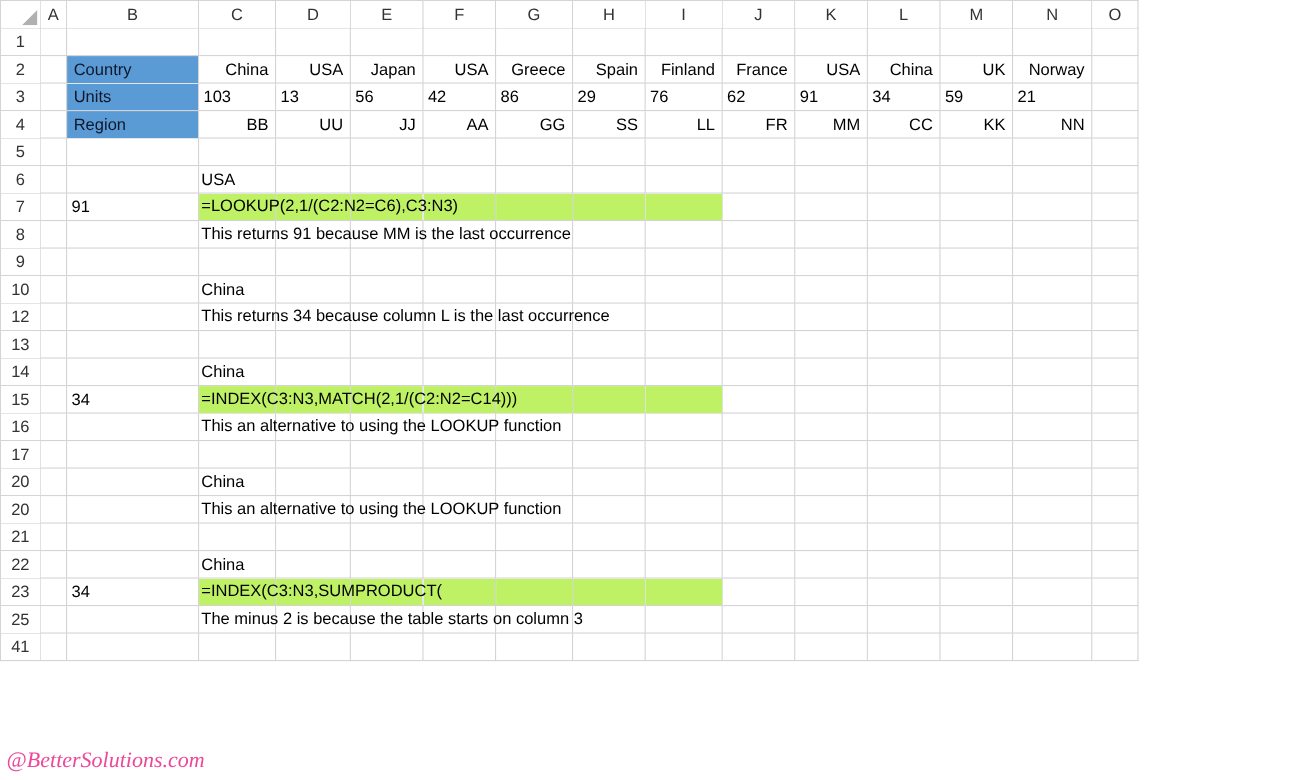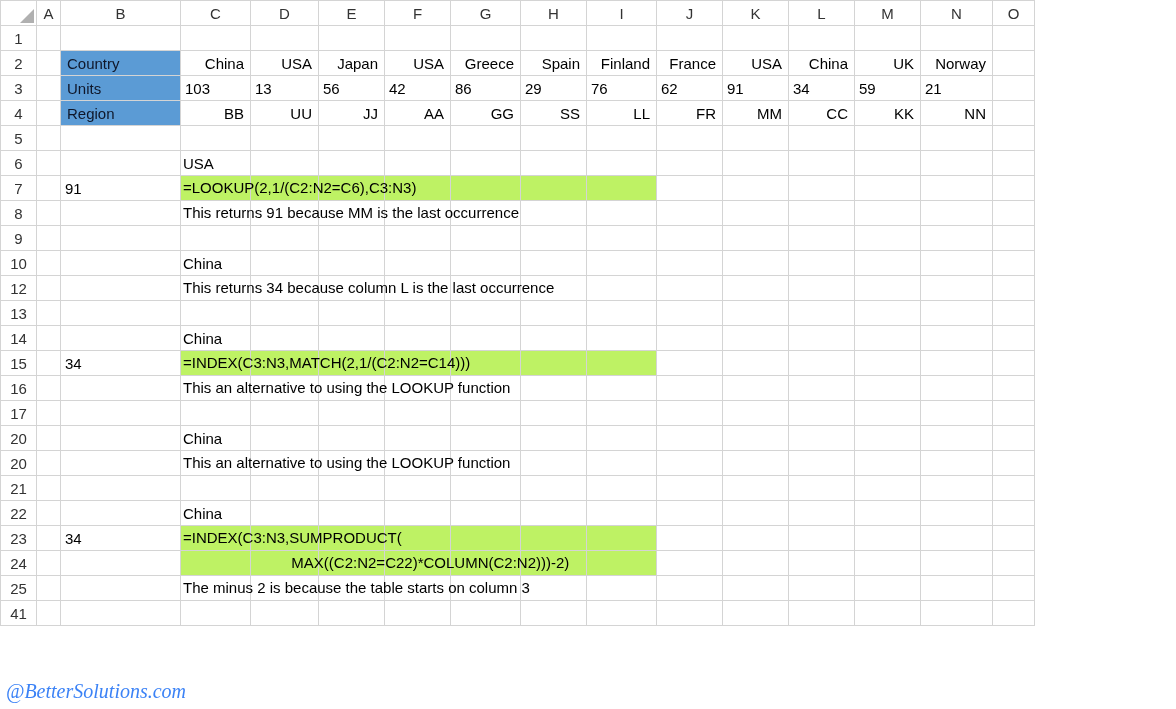--- a/index.html
+++ b/index.html
@@ -76,21 +76,21 @@
   top: 3px;
   white-space: nowrap;
   z-index: 2;
 }
 .watermark {
   position: absolute;
   left: 6px;
   bottom: 6px;
   font-family: "Brush Script MT", cursive;
   font-size: 20px;
-  color: #3b82f6;
+  color: #ec4899;
   font-style: italic;
 }
 </style>
 </head>
 <body>
 
 <table class="sheet">
   <colgroup>
     <col style="width:36px">
     <col class="colA">
@@ -543,40 +543,20 @@
         <td class="formula-band"></td>
         <td class="formula-band"></td>
       <td></td>
         <td></td>
         <td></td>
         <td></td>
         <td></td>
         <td></td>
     </tr>
 
-    <tr>
-        <th class="rowhead">24</th>
-      <td></td>
-        <td></td>
-      <td class="formula-band left">
-          <span class="over" style="white-space:pre">                          MAX((C2:N2=C22)*COLUMN(C2:N2)))-2)</span>
-        </td>
-      <td class="formula-band"></td>
-        <td class="formula-band"></td>
-        <td class="formula-band"></td>
-        <td class="formula-band"></td>
-        <td class="formula-band"></td>
-        <td class="formula-band"></td>
-      <td></td>
-        <td></td>
-        <td></td>
-        <td></td>
-        <td></td>
-        <td></td>
-    </tr>
 
     <tr>
         <th class="rowhead">25</th>
       <td></td>
         <td></td>
       <td class="left">
           <span class="over">The minus 2 is because the table starts on column 3</span>
         </td>
       <td></td>
         <td></td>

